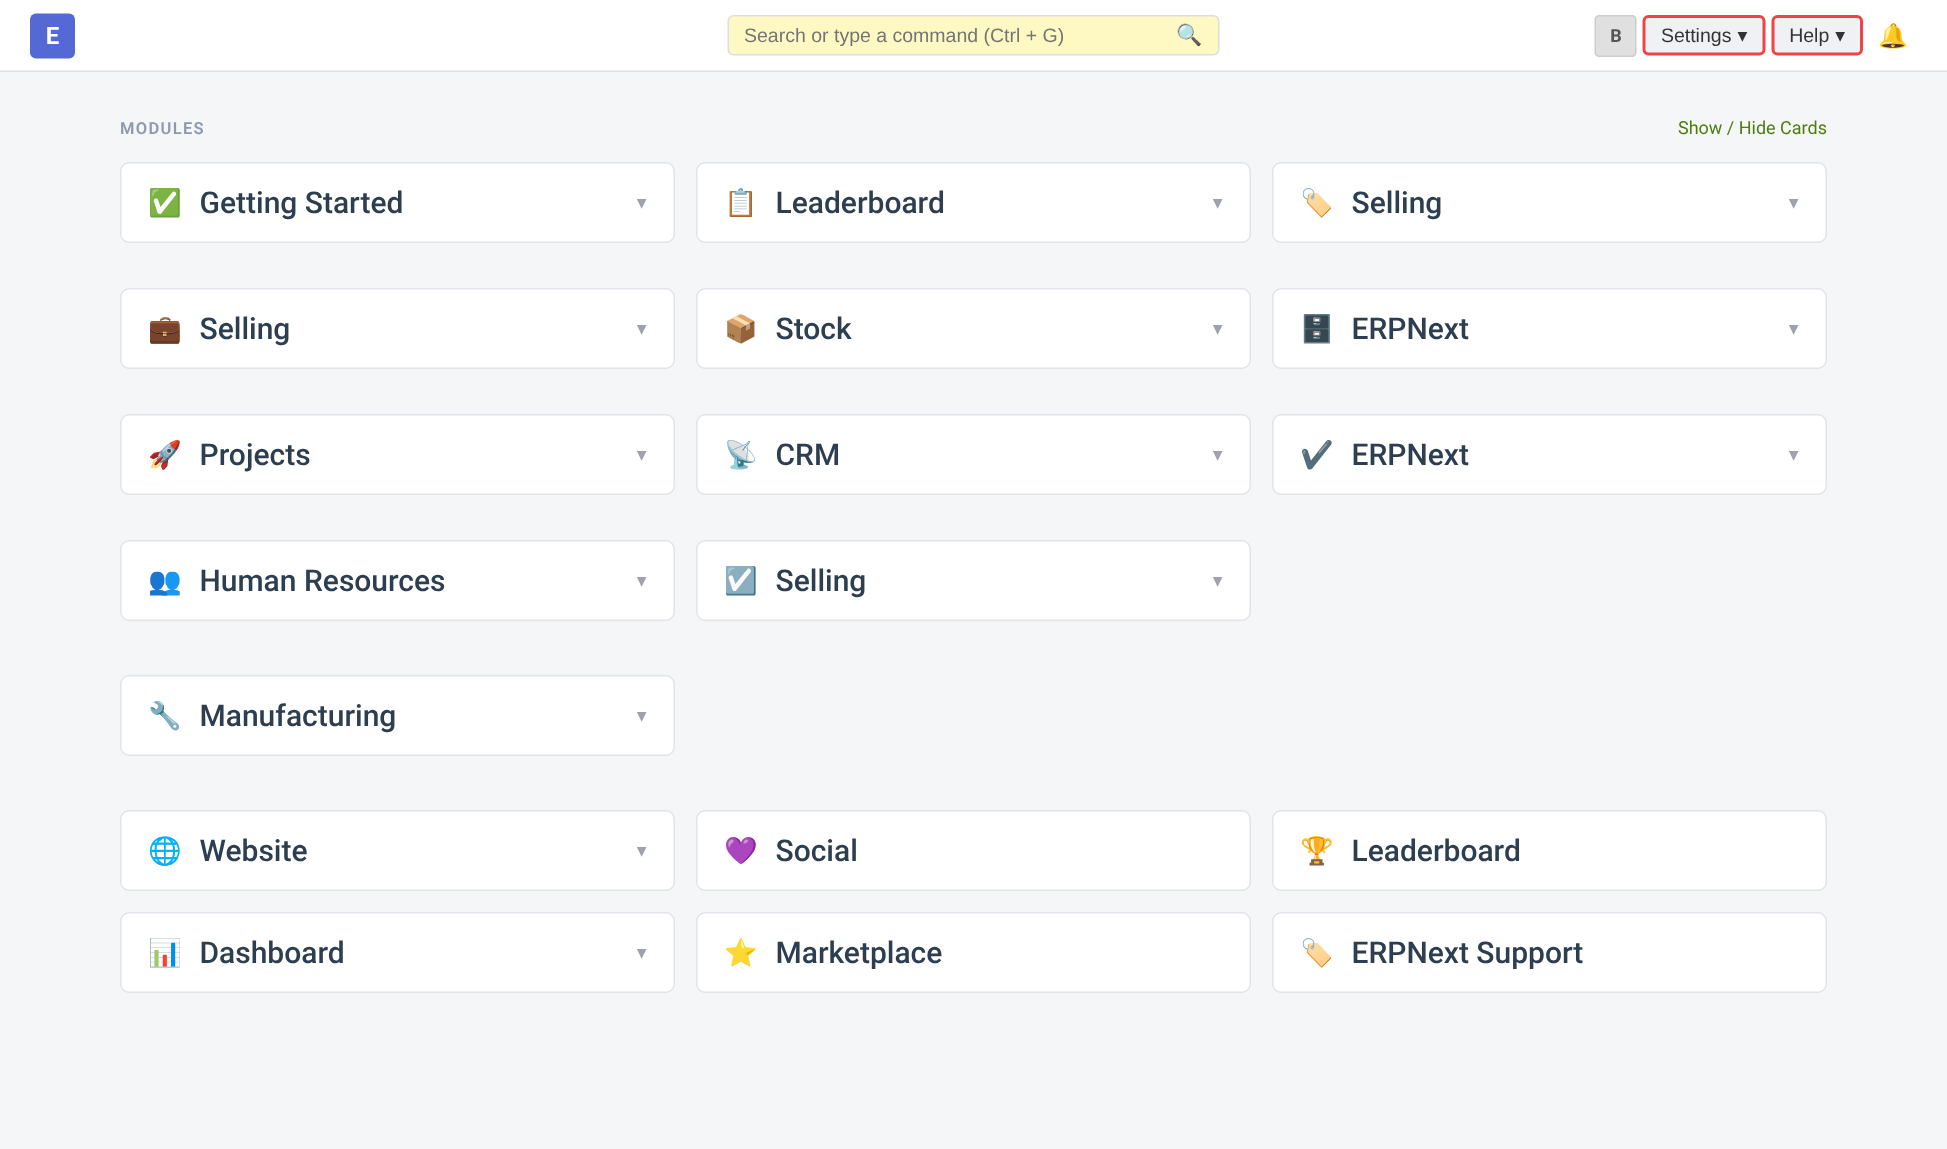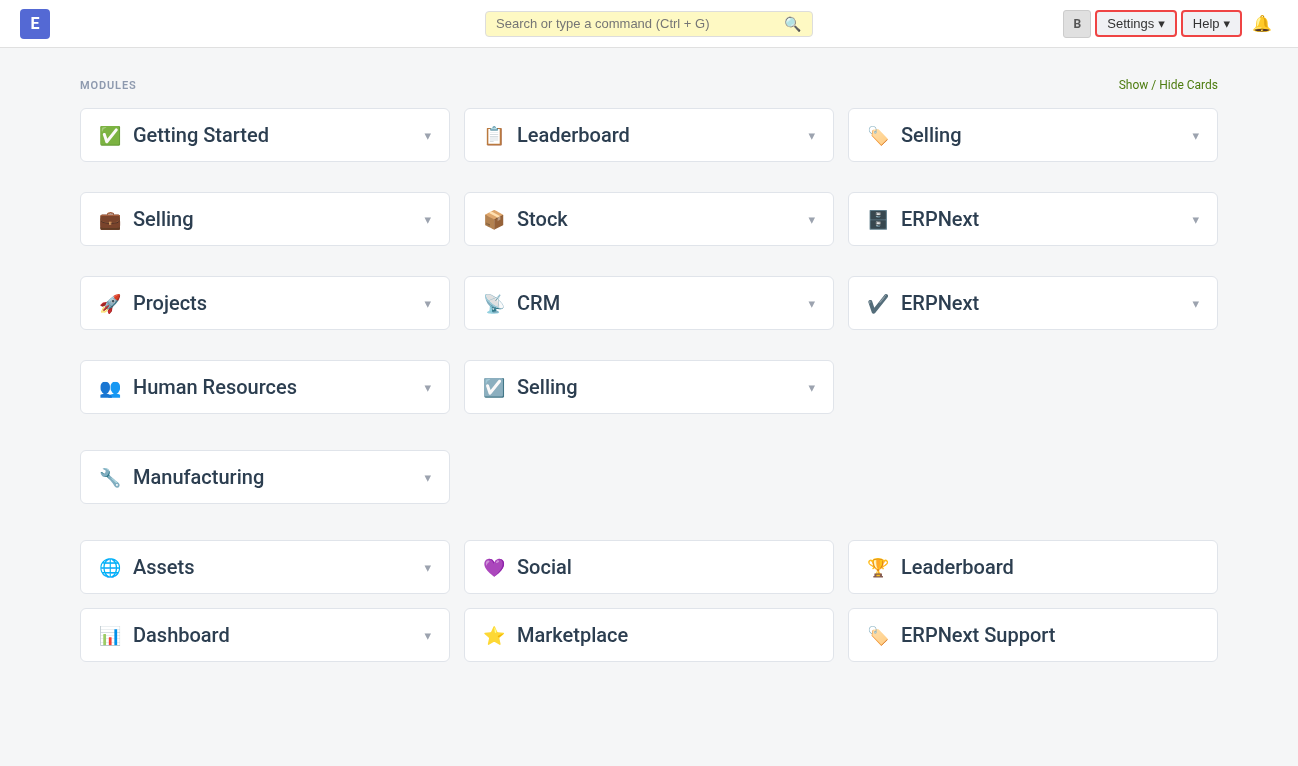--- a/index.html
+++ b/index.html
@@ -312,21 +312,21 @@
       <div style="visibility: hidden;"></div>
     </div>
   </div>
 
   <div class="section-block">
 
     <div style="display: grid; grid-template-columns: repeat(3, 1fr); gap: 14px; margin-bottom: 14px;">
       <div class="module-card">
         <div class="module-card-left">
           <span class="module-card-icon">🌐</span>
-          <span class="module-card-label">Assets</span>
+          <span class="module-card-label">Website</span>
         </div>
         <span class="module-card-chevron">▾</span>
       </div>
       <div class="module-card">
         <div class="module-card-left">
           <span class="module-card-icon">💜</span>
           <span class="module-card-label">Social</span>
         </div>
       </div>
       <div class="module-card">

